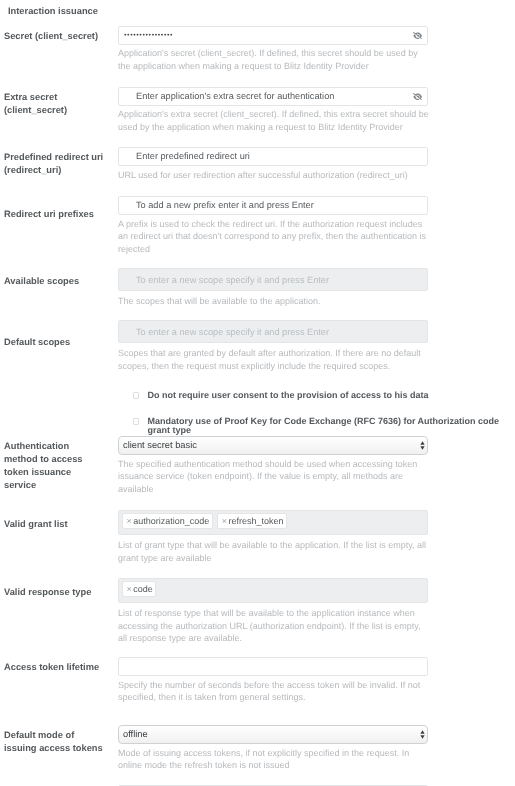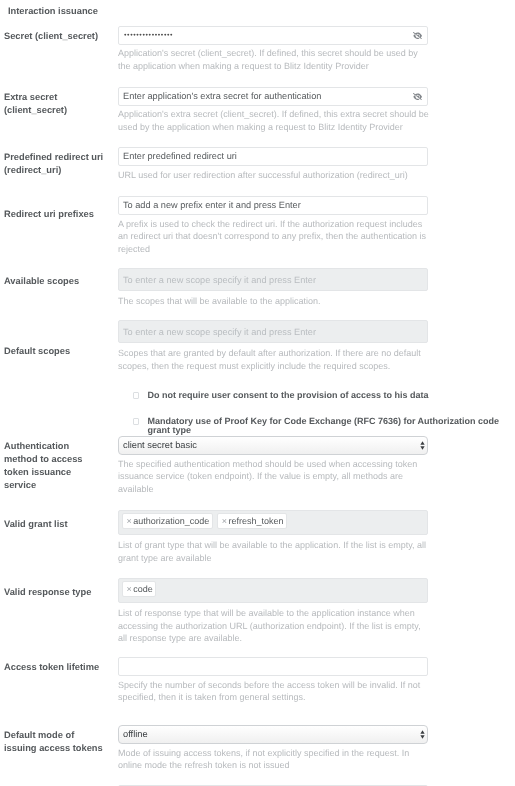--- a/index.html
+++ b/index.html
@@ -20,21 +20,21 @@
   .row{position:absolute;left:0;width:515px;}
   .label{
     position:absolute;left:4px;width:100px;text-align:left;
     font-size:9.3px;font-weight:bold;color:#55595c;line-height:13px;
   }
   .ctrl{position:absolute;left:118px;}
 
   .inp{
     box-sizing:border-box;width:310px;height:19px;
     border:1px solid #e3e5e7;border-radius:2px;background:#fff;
-    font-size:9.2px;color:#55595c;padding:0 4px;
+    font-size:9.2px;color:#55595c;padding:0 17px;
     font-family:"Liberation Sans",sans-serif;
     outline:none;
   }
   .inp::placeholder{color:#55595c;opacity:1;}
   .inp.big{height:23px;background:#eceeef;border-color:#e3e5e7;}
   .inp.big::placeholder{color:#b9bdc0;}
 
   .pwdwrap{position:relative;width:310px;height:19px;}
   .dots{
     position:absolute;left:6px;top:1px;height:19px;line-height:19px;
@@ -134,21 +134,21 @@
 
   <div class="row" style="top:268px">
     <div class="label" style="top:7px">Available scopes</div>
     <div class="ctrl">
       <input class="inp big" type="text" placeholder="To enter a new scope specify it and press Enter" style="">
       <div class="help" style="margin-top:4px">The scopes that will be available to the application.</div>
     </div>
   </div>
 
   <div class="row" style="top:320px">
-    <div class="label" style="top:25px">Default scopes</div>
+    <div class="label" style="top:16px">Default scopes</div>
     <div class="ctrl">
       <input class="inp big" type="text" placeholder="To enter a new scope specify it and press Enter" style="">
       <div class="help" style="margin-top:4px">Scopes that are granted by default after authorization. If there are no default scopes, then the request must explicitly include the required scopes.</div>
     </div>
   </div>
 
   <div class="cbrow" style="top:391px">
     <span class="cb"></span>
     <span class="cblabel">Do not require user consent to the provision of access to his data</span>
   </div>

